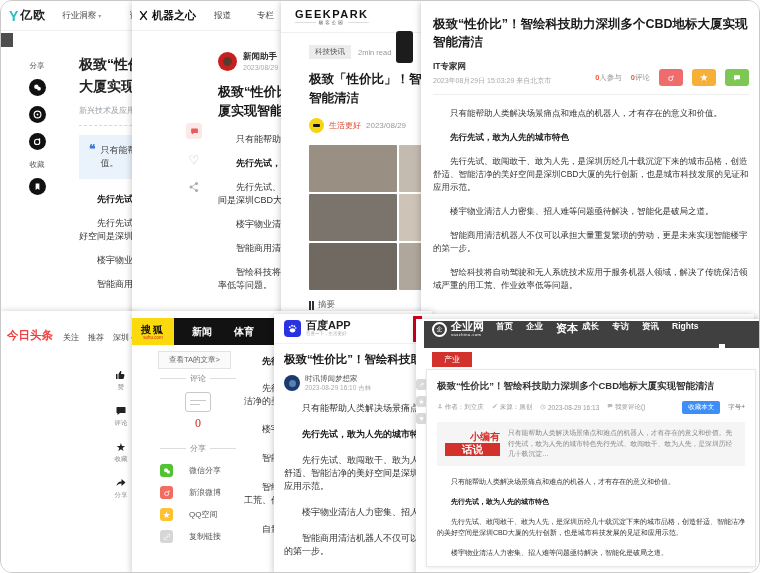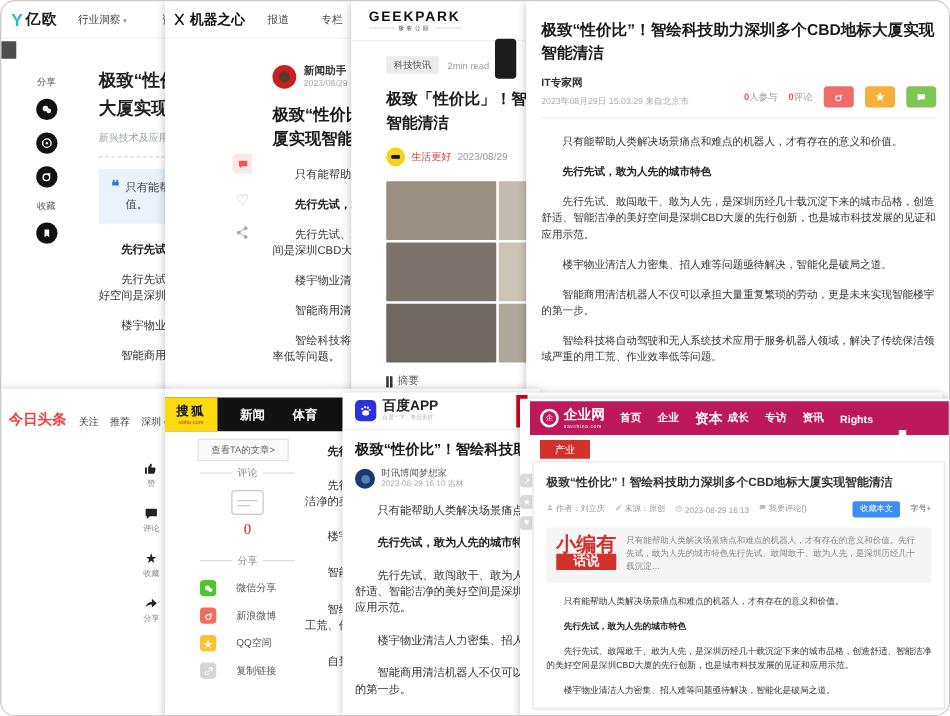--- a/index.html
+++ b/index.html
@@ -378,22 +378,22 @@
     </div>
   </section>
 
   <section class="panel" style="left:415px;top:318px;width:345px;height:255px;z-index:8;">
     <div style="position:absolute;left:0;top:60px;width:13px;">
       <div class="sq-ic" style="background:#d9d9d9;width:11px;height:11px;color:#fff;font-size:7px;margin-bottom:6px;">↗</div>
       <div class="sq-ic" style="background:#d9d9d9;width:11px;height:11px;color:#fff;font-size:7px;margin-bottom:6px;">★</div>
       <div class="sq-ic" style="background:#d9d9d9;width:11px;height:11px;color:#fff;font-size:7px;">♥</div>
     </div>
 
-    <div style="position:absolute;left:8px;top:2px;width:337px;height:27px;background:#be185d;
-         display:flex;align-items:center;padding:0 8px;">
+    <div style="position:absolute;left:8px;top:2px;width:337px;height:27px;background:#404040;
+         display:flex;align-items:flex-start;padding:0 8px;">
       <div style="display:flex;align-items:center;margin-right:12px;">
         <span style="width:15px;height:15px;border:2px solid #fff;border-radius:50%;display:flex;align-items:center;
               justify-content:center;color:#fff;font-size:6px;margin-right:4px;">企</span>
         <div>
           <div style="color:#fff;font-weight:bold;font-size:11px;line-height:11px;">企业网</div>
           <div style="color:#fff;font-size:4px;line-height:5px;letter-spacing:.5px;">saxchina.com</div>
         </div>
       </div>
       <span style="color:#fff;font-weight:bold;font-size:8.5px;margin-right:13px;">首页</span>
       <span style="color:#fff;font-weight:bold;font-size:8.5px;margin-right:13px;">企业</span>
@@ -431,21 +431,21 @@
           <svg viewBox="0 0 24 24" style="width:6px;height:6px;fill:#bbb;">
               <path d="M4 4h16a1 1 0 0 1 1 1v10a1 1 0 0 1-1 1H10l-5 4v-4H4a1 1 0 0 1-1-1V5a1 1 0 0 1 1-1z"></path>
             </svg>
           <span>我要评论()</span></span>
         <span style="flex:1;"></span>
         <span style="background:#3e8ef7;color:#fff;font-size:6.5px;padding:2px 6px;border-radius:2px;white-space:nowrap;">收藏本文</span>
         <span style="color:#666;white-space:nowrap;">字号+</span>
       </div>
       <div style="display:flex;gap:8px;background:#f5f5f5;padding:6px 8px;margin-top:8px;align-items:center;">
         <div style="flex:0 0 auto;text-align:center;">
-          <div style="color:#d3312c;font-weight:bold;font-size:16px;line-height:12px;">小编有</div>
+          <div style="color:#d3312c;font-weight:bold;font-size:10px;line-height:12px;margin-left:25px;">小编有</div>
           <div style="background:#d3312c;color:#fff;font-weight:bold;font-size:10.5px;line-height:13px;padding:0 4px;">话说</div>
         </div>
         <div style="font-size:6.8px;line-height:10.5px;color:#888;max-height:32px;overflow:hidden;word-break:break-all;">只有能帮助人类解决场景痛点和难点的机器人，才有存在的意义和价值。先行先试，敢为人先的城市特色先行先试、敢闯敢干、敢为人先，是深圳历经几十载沉淀…</div>
       </div>
       <div class="bodytxt" style="margin-top:10px;width:308px;">
         <p style="font-size:7px;line-height:11px;margin-bottom:9px;">只有能帮助人类解决场景痛点和难点的机器人，才有存在的意义和价值。</p>
         <p class="bold" style="font-size:7px;line-height:11px;margin-bottom:9px;">先行先试，敢为人先的城市特色</p>
         <p style="font-size:7px;line-height:11px;margin-bottom:9px;">先行先试、敢闯敢干、敢为人先，是深圳历经几十载沉淀下来的城市品格，创造舒适、智能洁净的美好空间是深圳CBD大厦的先行创新，也是城市科技发展的见证和应用示范。</p>
         <p style="font-size:7px;line-height:11px;margin-bottom:9px;">楼宇物业清洁人力密集、招人难等问题亟待解决，智能化是破局之道。</p>
         <p style="font-size:7px;line-height:11px;">智能商用清洁机器人不仅可以承担大量重复繁琐的劳动，更是未来实现智能楼宇的第一步。</p>

